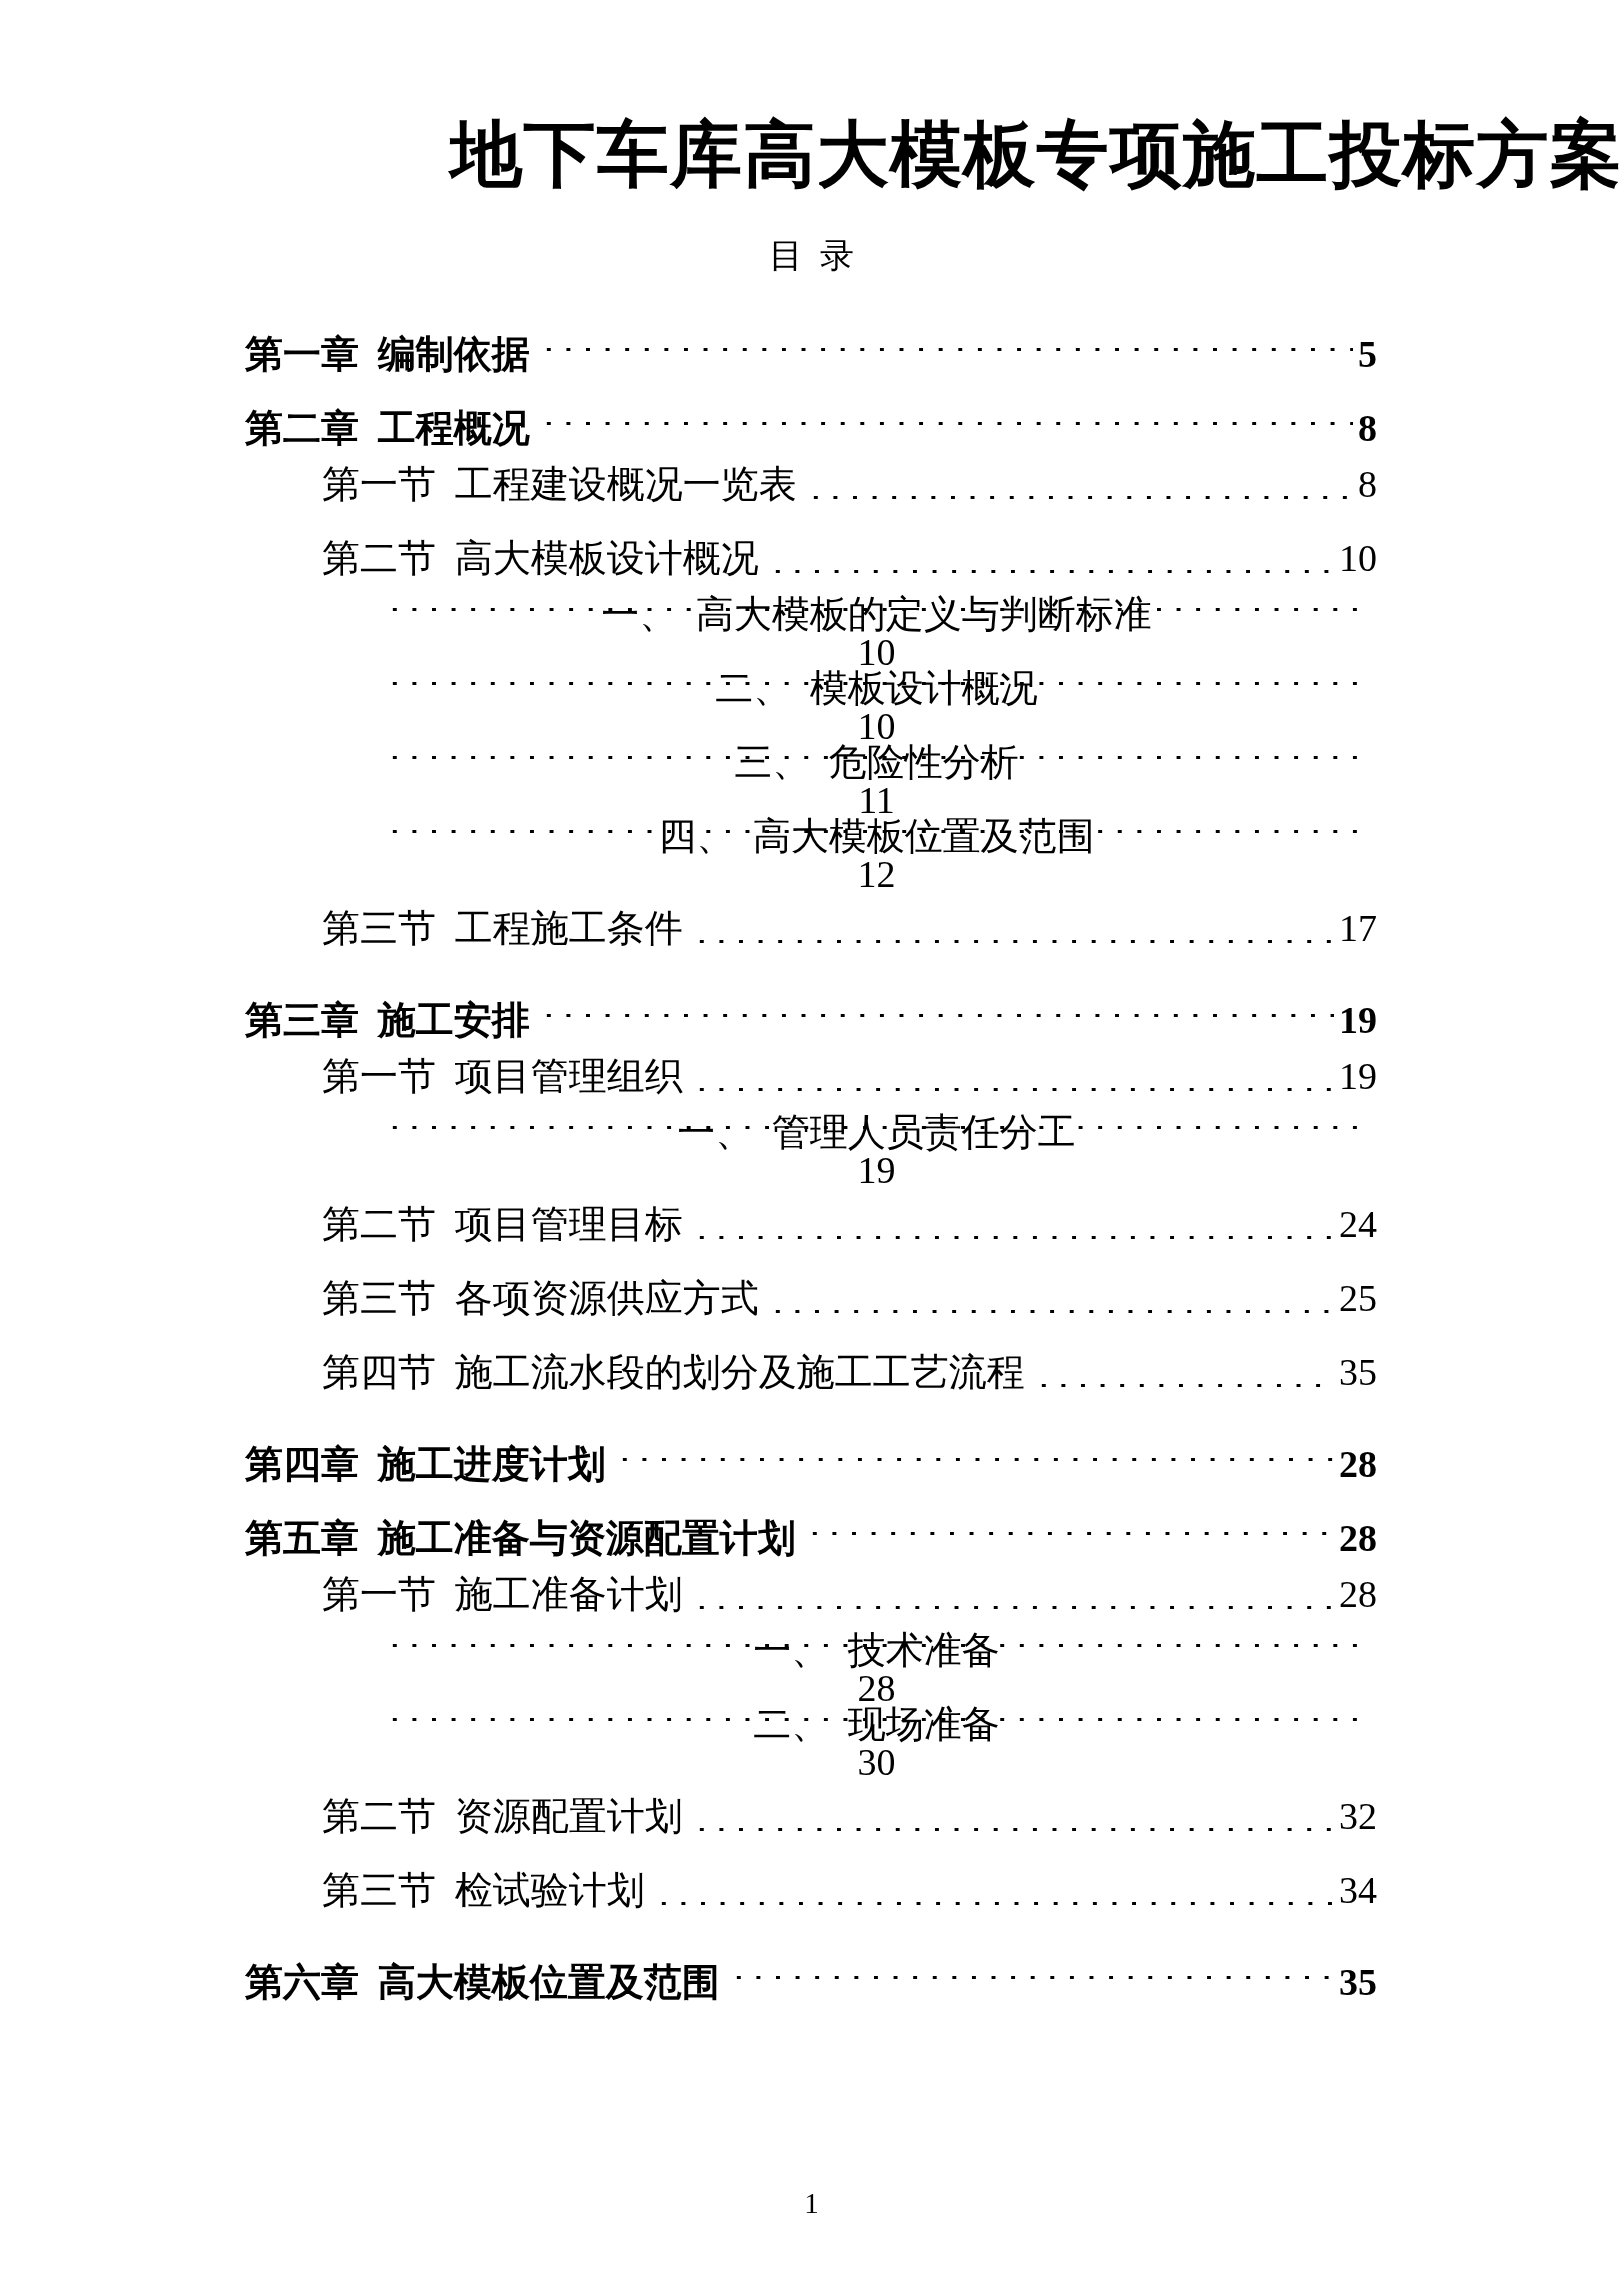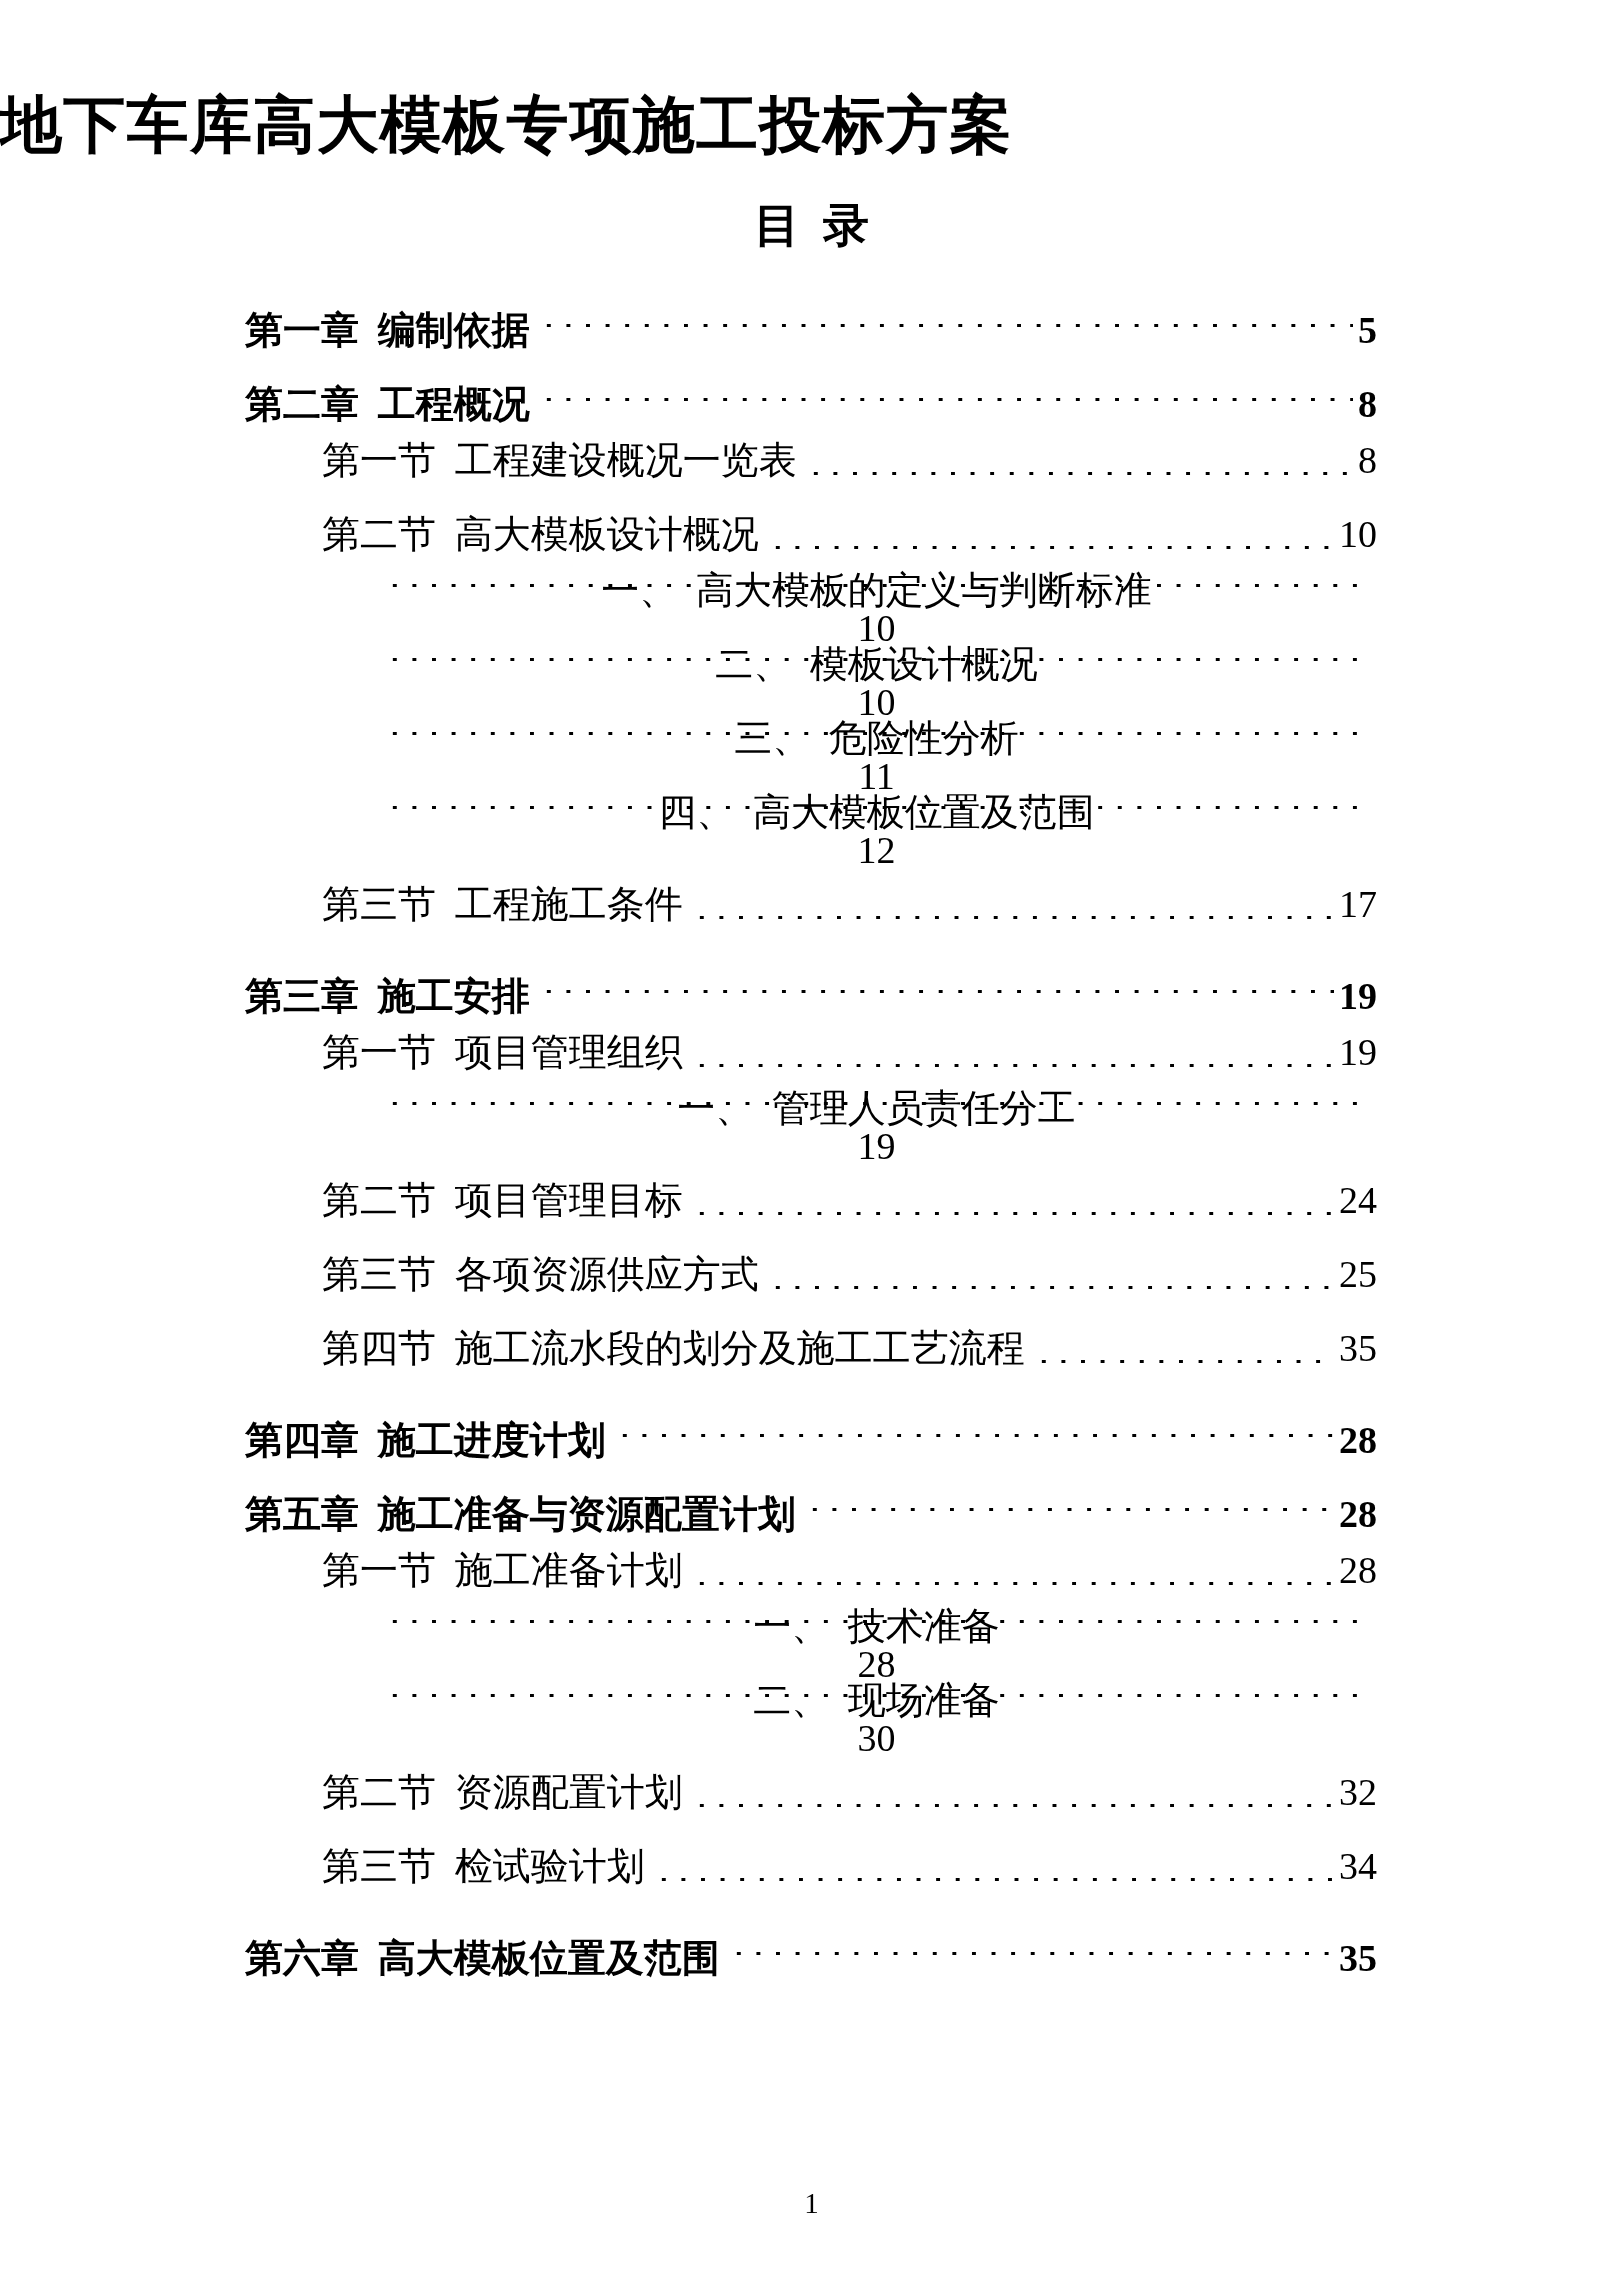--- a/index.html
+++ b/index.html
@@ -8,35 +8,35 @@
     width: 1623px;
     height: 2295px;
     margin: 0 auto;
     background: #ffffff;
     color: #000000;
     font-family: "Liberation Serif", "DejaVu Serif", serif;
     overflow: hidden;
   }
   .doc-title {
     margin: 0;
-    padding-top: 92px;
-    text-align: left;
-    font-size: 62px;
+    padding-top: 117px;
+    text-align: right;
+    font-size: 72px;
     line-height: 1.08;
     font-weight: bold;
     letter-spacing: 1.3px;
     white-space: pre;
   }
   .toc-heading {
     margin: 0;
     padding-top: 44px;
     text-align: center;
-    font-size: 46px;
+    font-size: 34px;
     line-height: 1;
-    font-weight: bold;
+    font-weight: normal;
     white-space: pre;
   }
   .toc-list {
     margin-top: 26px;
     margin-left: 245px;
     width: 1132px;
   }
   .toc-row {
     display: flex;
     align-items: center;

